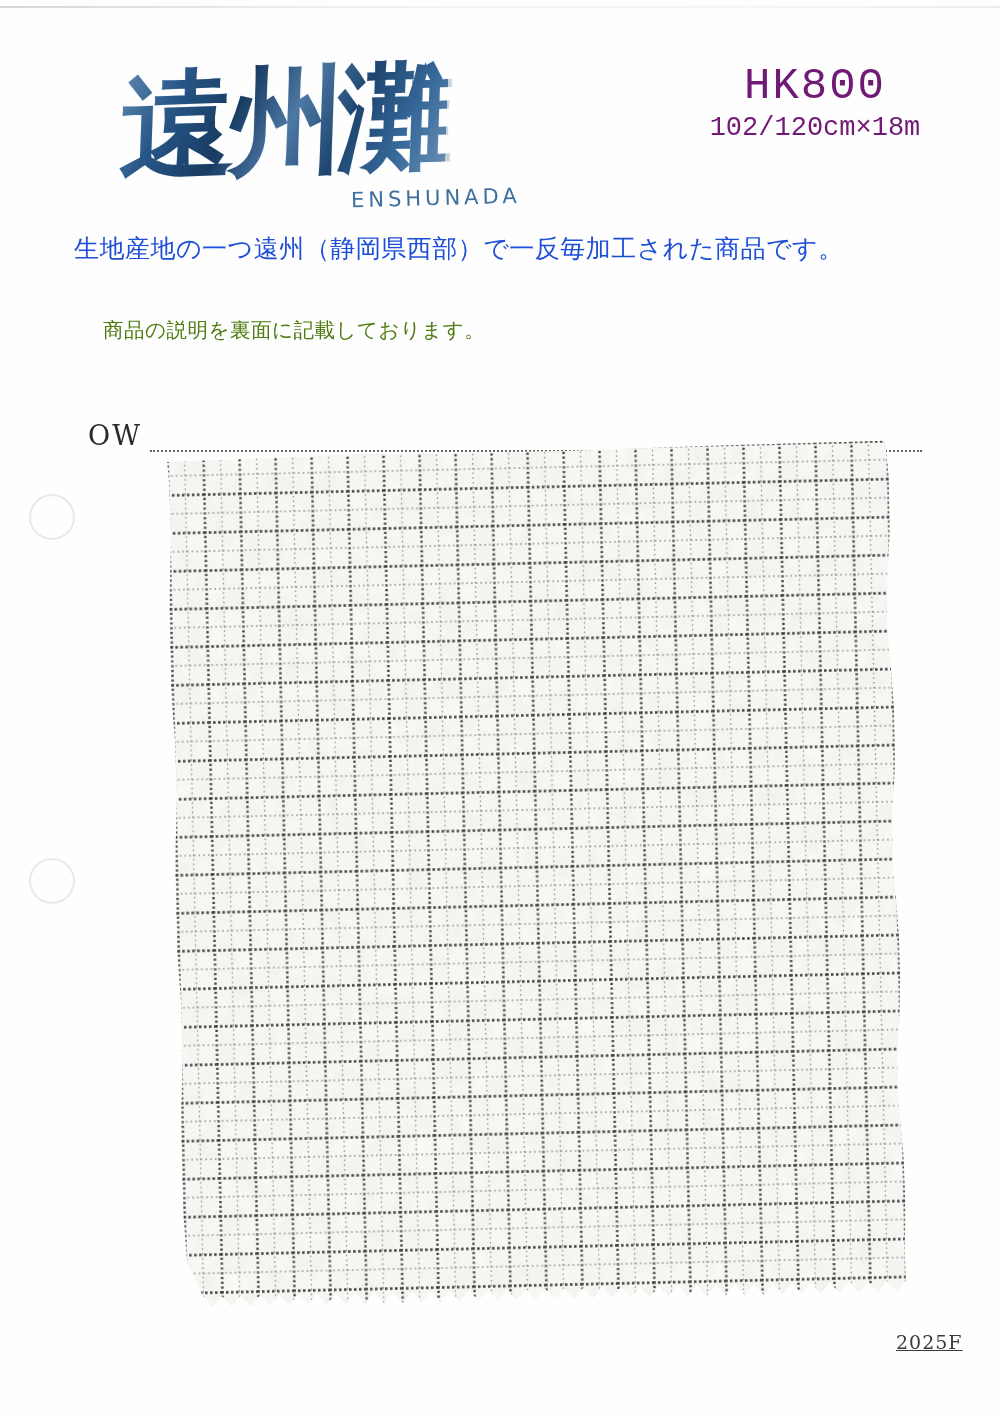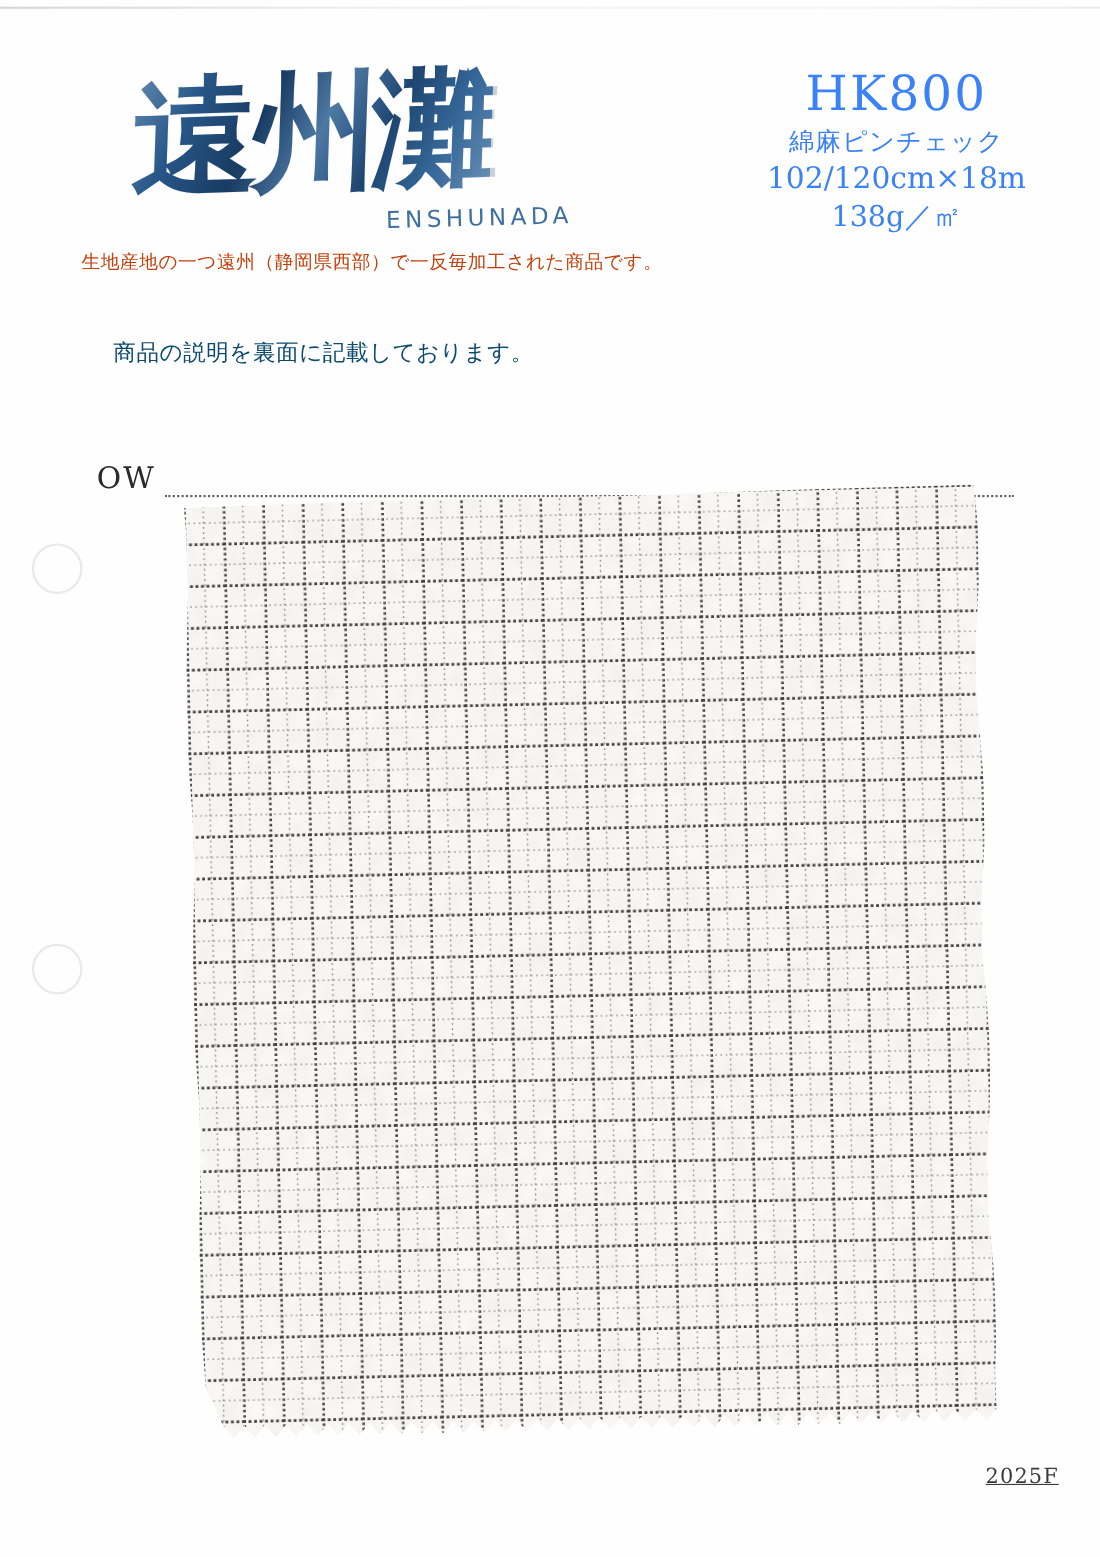--- a/index.html
+++ b/index.html
@@ -29,29 +29,29 @@
   @supports (-webkit-background-clip:text){
     .logo-kanji{-webkit-background-clip:text;background-clip:text;color:transparent;}
   }
   .logo-roman{
     position:absolute;right:2px;top:120px;
     font-family:"DejaVu Sans","Liberation Sans",sans-serif;
     font-size:21px;letter-spacing:4px;color:#3e6f9f;font-weight:500;
     transform:rotate(-1.5deg);
   }
   
-  .product{position:absolute;left:630px;top:62px;width:370px;text-align:center;color:#3b82f6;}
+  .product{position:absolute;left:630px;top:62px;width:370px;text-align:center;color:#701a75;font-family:Liberation Mono, monospace;}
   .product .code{font-size:44px;letter-spacing:2px;line-height:1.1;}
   .product .name{font-size:23px;margin-top:3px;letter-spacing:1px;}
   .product .size{font-size:27px;margin-top:3px;}
   .product .comp{font-size:27px;margin-top:1px;}
   .product .weight{font-size:26px;margin-top:1px;}
   
-  .desc{position:absolute;left:74px;top:224px;width:880px;font-size:17px;line-height:30px;color:#c2410c;letter-spacing:.5px;}
-  .note{position:absolute;left:103px;top:306px;font-size:20.5px;color:#0c4a6e;letter-spacing:.5px;}
+  .desc{position:absolute;left:74px;top:234px;width:880px;font-size:25px;line-height:30px;color:#1d4ed8;letter-spacing:.5px;}
+  .note{position:absolute;left:103px;top:316px;font-size:20.5px;color:#4d7c0f;letter-spacing:.5px;}
   
   .colorway{position:absolute;left:88px;top:420px;font-size:27px;letter-spacing:2px;color:#2b2b2b;}
   .attach-line{position:absolute;left:150px;top:450px;width:772px;height:0;border-top:2.5px dotted #4a4a4a;opacity:.85;}
   .swatch-svg{position:absolute;left:166px;top:456px;transform:rotate(-1.3deg);transform-origin:0 0;}
   
   .hole{position:absolute;left:29px;width:42px;height:42px;border-radius:50%;border:2px solid #e9e9ec;background:transparent;}
   .hole.h1{top:494px;}
   .hole.h2{top:858px;}
   
   .season{position:absolute;left:896px;top:1331px;font-size:19px;letter-spacing:1px;color:#3a3a3a;text-decoration:underline;}
@@ -61,23 +61,21 @@
 
 <div class="scan-line"></div>
 
 <div class="logo">
   <span class="logo-kanji">遠州灘</span>
   <span class="logo-roman">ENSHUNADA</span>
 </div>
 
 <div class="product">
   <div class="code">HK800</div>
-  <div class="name">綿麻ピンチェック</div>
   <div class="size">102/120cm×18m</div>
-  <div class="weight">138g／㎡</div>
 </div>
 
 <div class="desc">
   <div>生地産地の一つ遠州（静岡県西部）で一反毎加工された商品です。</div>
 </div>
 <div class="note">商品の説明を裏面に記載しております。</div>
 
 <div class="colorway">OW</div>
 <div class="attach-line"></div>
 

